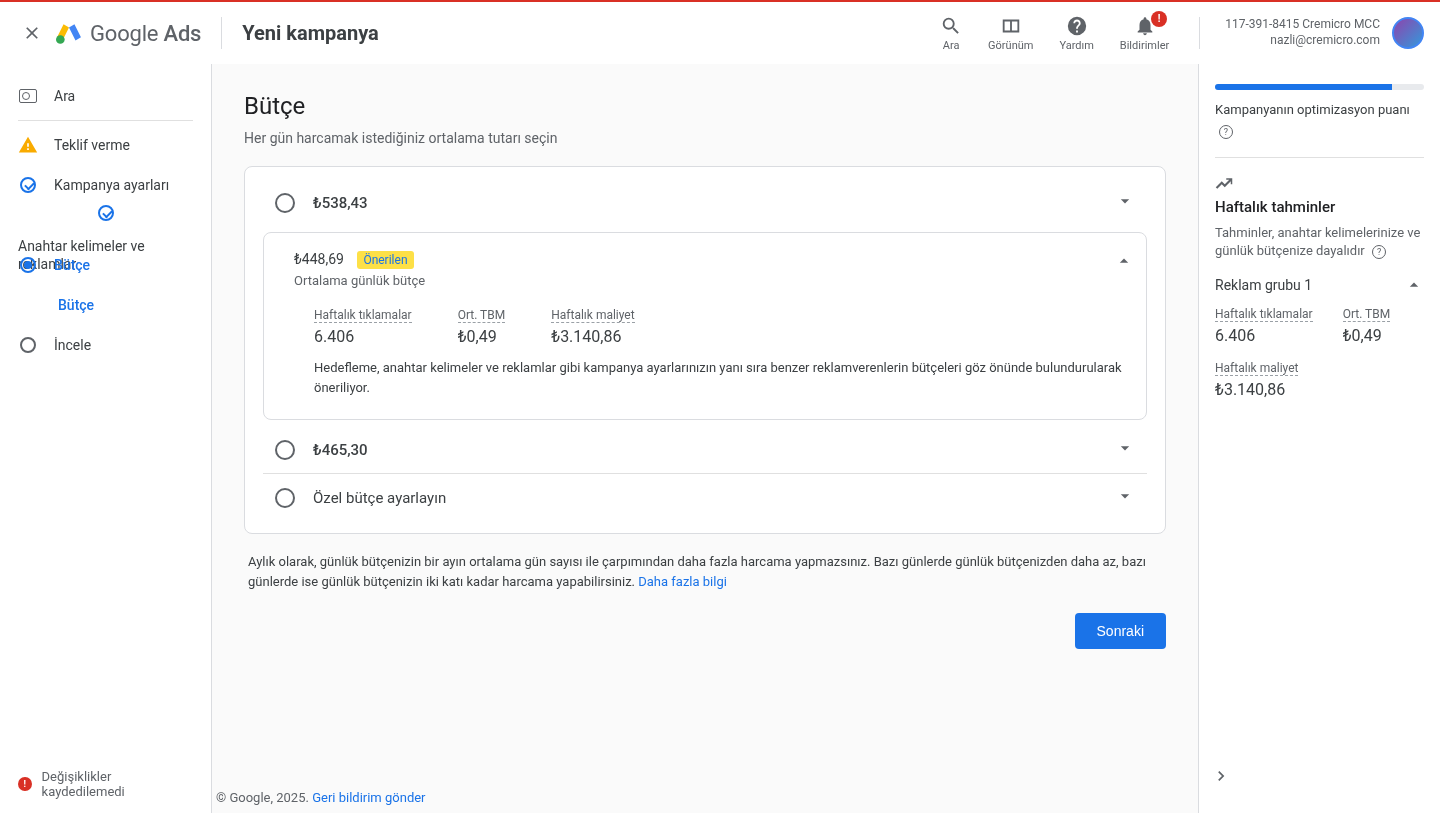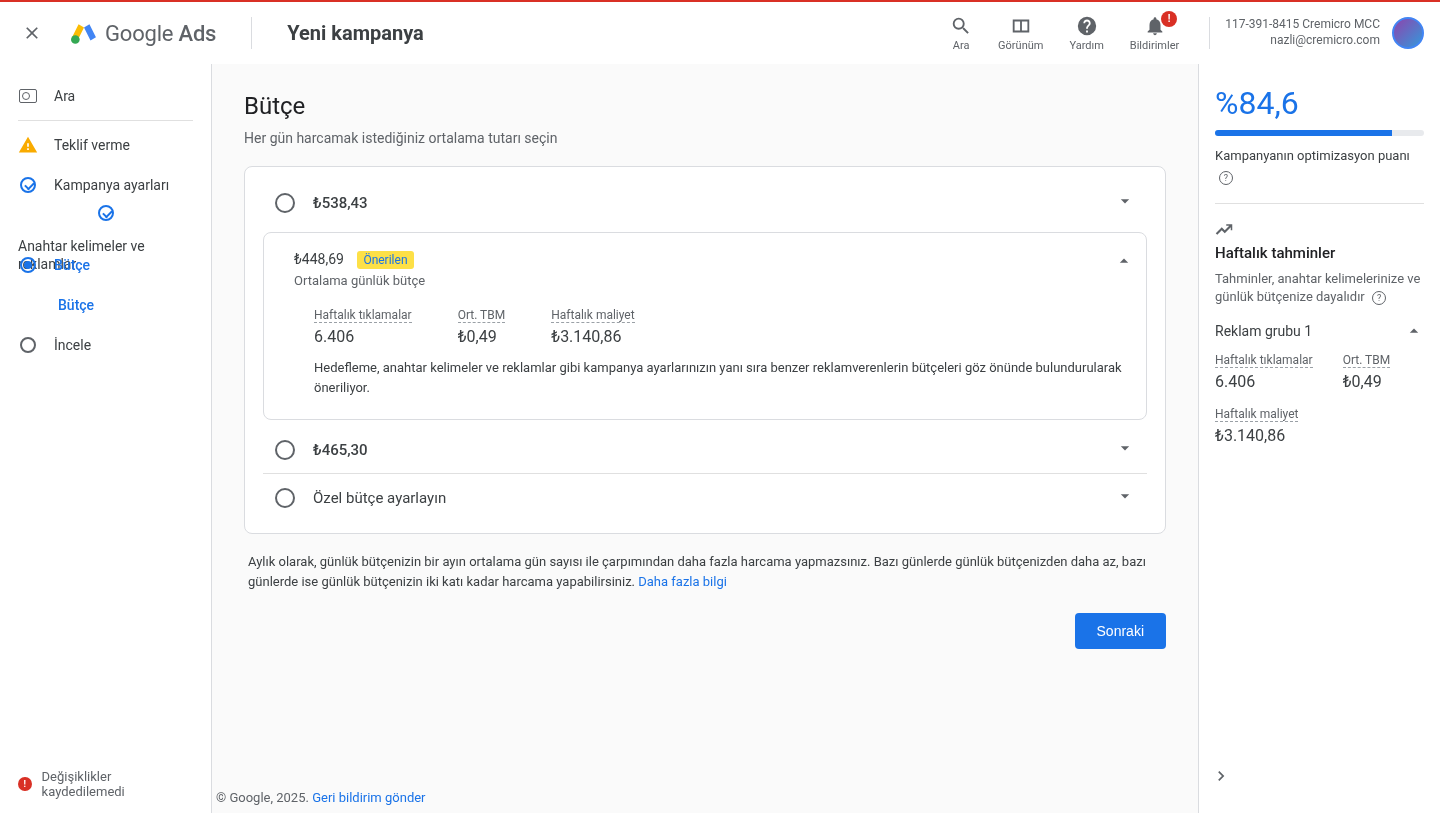--- a/index.html
+++ b/index.html
@@ -1,32 +1,32 @@
 <!DOCTYPE html>
 <html><head>
 <meta charset="utf-8">
 <style>
   * { box-sizing: border-box; margin: 0; padding: 0; }
   body { font-family: 'Google Sans', Roboto, Arial, sans-serif; font-size: 14px; color: #3c4043; background: #fff; overflow: hidden; }
-  .topbar { height: 64px; border-top: 2px solid #d93025; display: flex; align-items: center; padding: 0 16px 0 20px; gap: 27px; }
+  .topbar { height: 64px; border-top: 2px solid #d93025; display: flex; align-items: center; padding: 0 16px 0 20px; gap: 12px; }
   .topbar-close { width: 24px; height: 24px; cursor: pointer; display:flex; align-items:center; justify-content:center; color:#5f6368;}
   .ads-logo { display: flex; align-items: center; gap: 8px; }
   .ads-logo-mark svg { display:block; }
   .ads-logo-text { color: #5f6368; font-size: 22px; letter-spacing: -0.2px; }
   .ads-logo-text .g { font-weight: 400; }
   .ads-logo-text .a { font-weight: 500; }
   .vdiv { width:1px; height:32px; background:#dadce0; margin: 0 8px;}
   .page-title { font-size: 20px; color: #3c4043; font-weight: 700; flex:1; }
   .topbar-actions { display:flex; align-items:center; gap:26px; }
   .topbar-action { display:flex; flex-direction:column; align-items:center; gap:2px; color:#5f6368; cursor:pointer; position:relative;}
   .topbar-action svg { width:22px; height:22px; }
   .topbar-action .lbl { font-size:11px; }
   .notif-badge { position:absolute; top:-4px; right:2px; width:16px; height:16px; background:#d93025; border-radius:50%; display:flex;align-items:center;justify-content:center;}
   .notif-badge::after { content:"!"; color:#fff; font-size:10px; font-weight:700;}
-  .account-block { display:flex; align-items:center; gap:12px; padding-left:15px; border-left:1px solid #dadce0; margin-left:4px;}
+  .account-block { display:flex; align-items:center; gap:12px; padding-left:25px; border-left:1px solid #dadce0; margin-left:4px;}
   .account-text { text-align:right; font-size:12px; color:#5f6368; line-height:1.3; }
   .avatar { width:32px; height:32px; border-radius:50%; background: linear-gradient(135deg,#8e44ad,#3498db); border:2px solid #4285f4; }
 
   .layout { display:flex; height: calc(100vh - 64px); }
   .sidebar { width:212px; border-right:1px solid #dadce0; padding-top:12px; display:flex; flex-direction:column; }
   .side-item { display:flex; align-items:center; gap:16px; height:40px; padding:0 18px; cursor:pointer; font-size:14px; color:#3c4043;}
   .side-item.active { color:#1a73e8; font-weight:500;}
   .side-item .icn { width:20px; height:20px; display:flex;align-items:center;justify-content:center;}
   .side-item.sub { padding-left:58px; color:#1a73e8; font-weight:500; }
   .side-item.multi { line-height:1.3;flex-direction:column; }
@@ -260,21 +260,20 @@
     <div class="next-row">
       <button class="btn-next">Sonraki</button>
     </div>
 
     <div class="footer">
       <span>© Google, 2025. </span><a href="#">Geri bildirim gönder</a>
     </div>
   </div>
 
   <div class="right">
-    <div class="score">%84,6</div>
     <div class="progress">
         <div class="bar"></div>
       </div>
     <div class="right-lbl">
       <span>Kampanyanın optimizasyon puanı</span>
     </div>
     <span class="help-circ">?</span>
 
     <div class="right-sep"></div>
 

